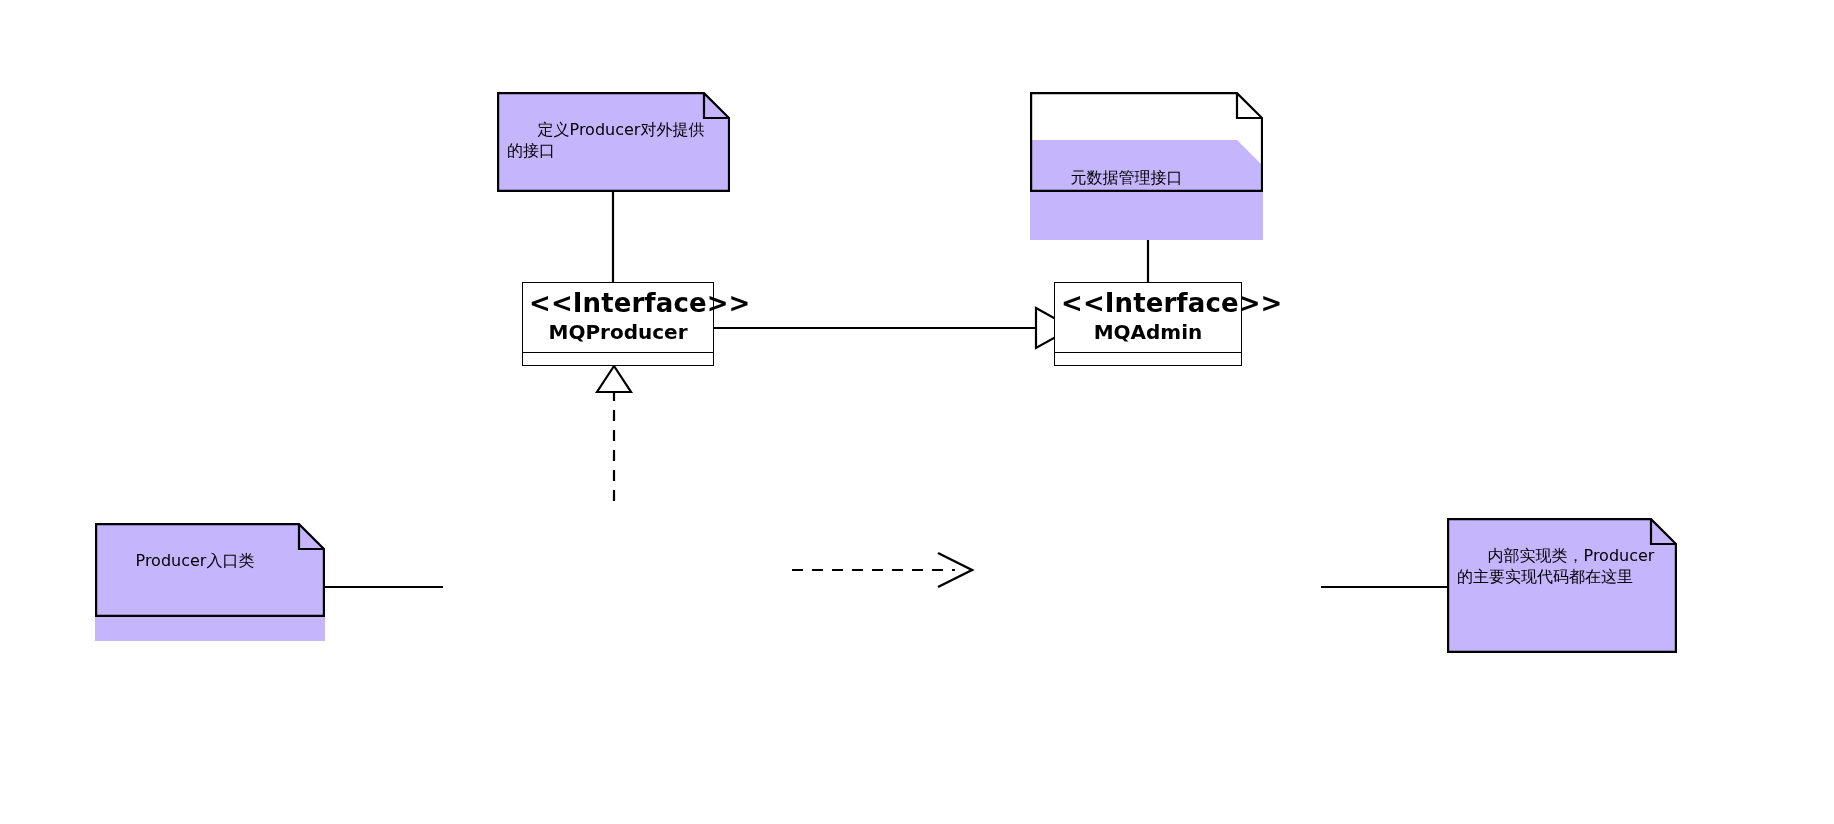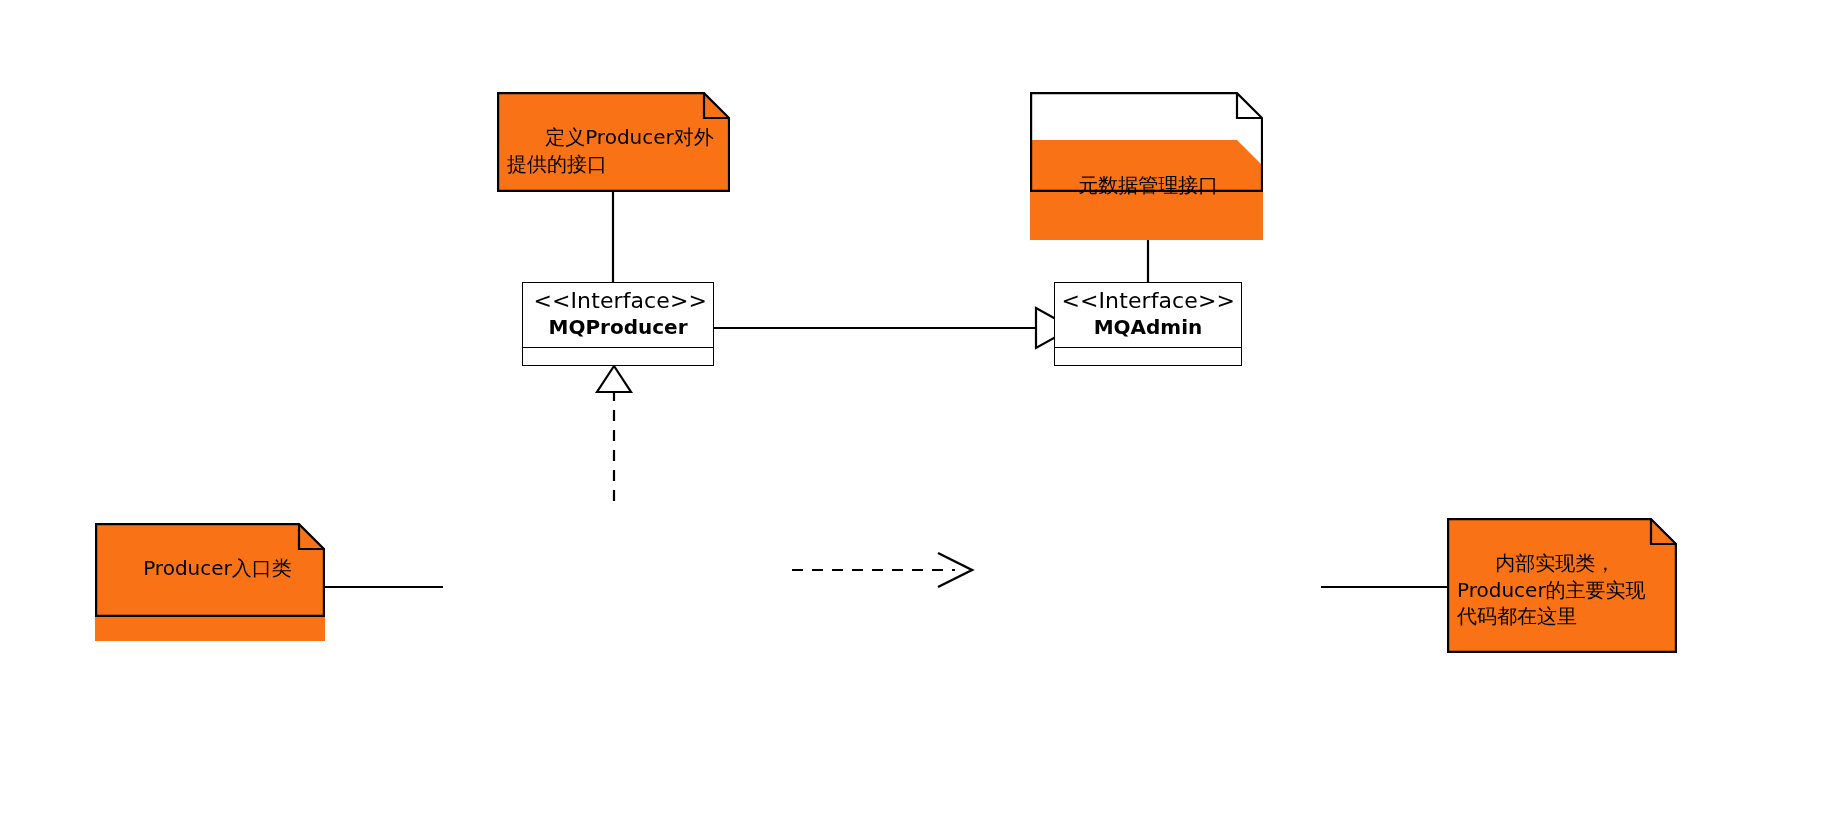--- a/index.html
+++ b/index.html
@@ -47,22 +47,22 @@
     flex-direction: column;
   }
   .classifier .name-compartment {
     padding: 4px 6px 6px 6px;
     text-align: center;
     border-bottom: 1.6px solid #000000;
     line-height: 1.28;
   }
   .classifier .stereotype {
     display: block;
-    font-size: 22px;
-    font-weight: 400;
+    font-size: 26px;
+    font-weight: 700;
     letter-spacing: 0.1px;
     text-align: right;
   }
   .classifier .type-name {
     display: block;
     font-size: 20px;
     font-weight: bold;
   }
   .classifier .body-compartment {
     flex: 1 1 auto;
@@ -74,25 +74,25 @@
     padding: 4px 6px 5px 6px;
   }
   .classbox .type-name {
     font-size: 20px;
     font-weight: bold;
   }
 
   
   .note {
     --fold: 26px;
-    background: #f97316;
+    background: #c4b5fd;
     color: #000000;
     border: 0;
     padding: 6px 12px 6px 10px;
-    font-size: 20px;
+    font-size: 16px;
     line-height: 1.32;
     white-space: pre-wrap;
     word-break: break-word;
     box-sizing: border-box;
     clip-path: polygon(
       0 0,
       calc(100% - var(--fold)) 0,
       100% var(--fold),
       100% 100%,
       0 100%

